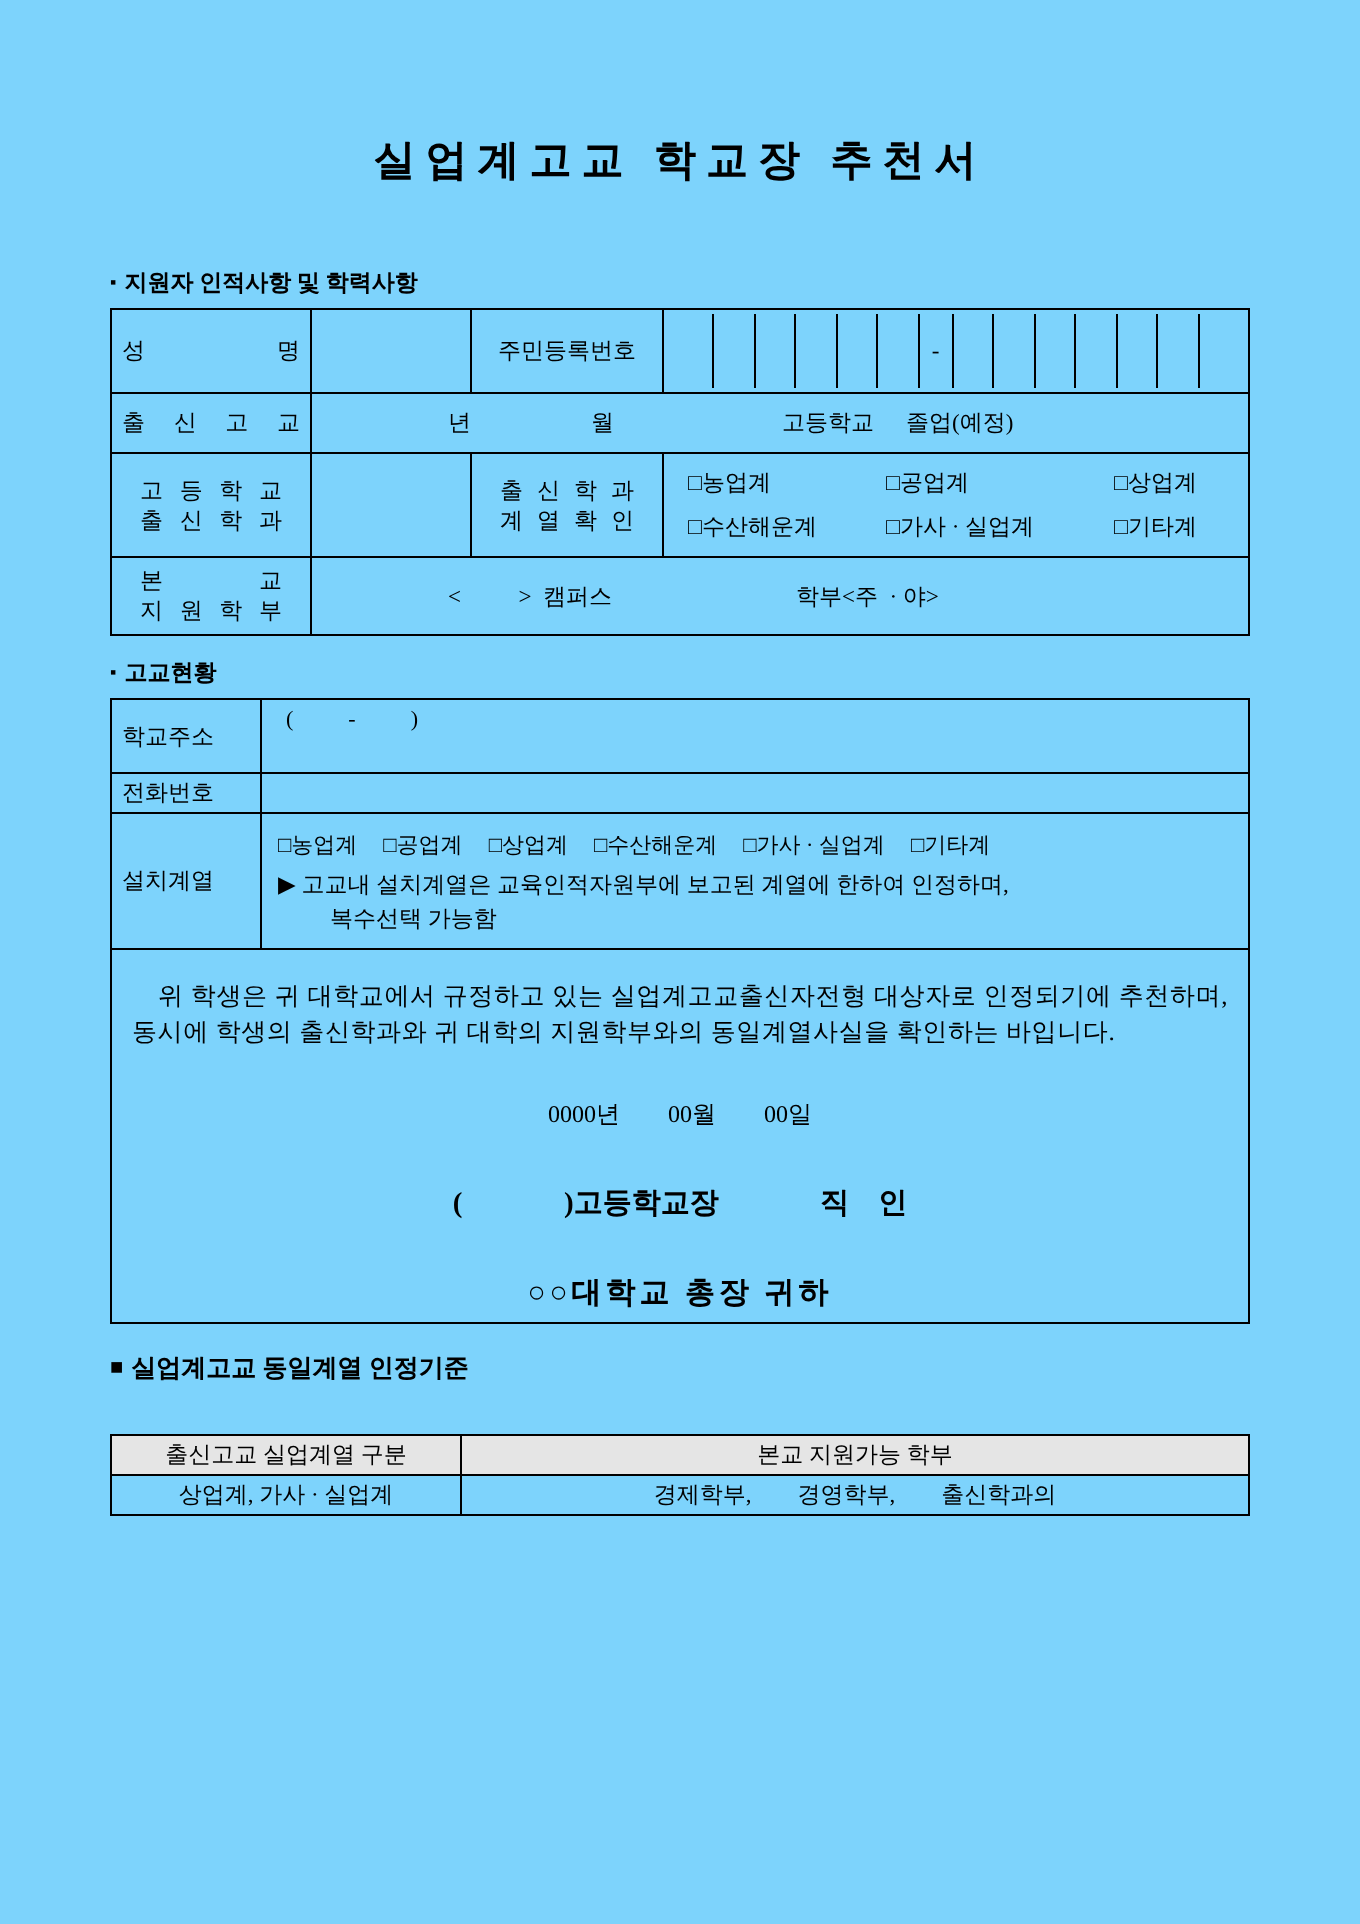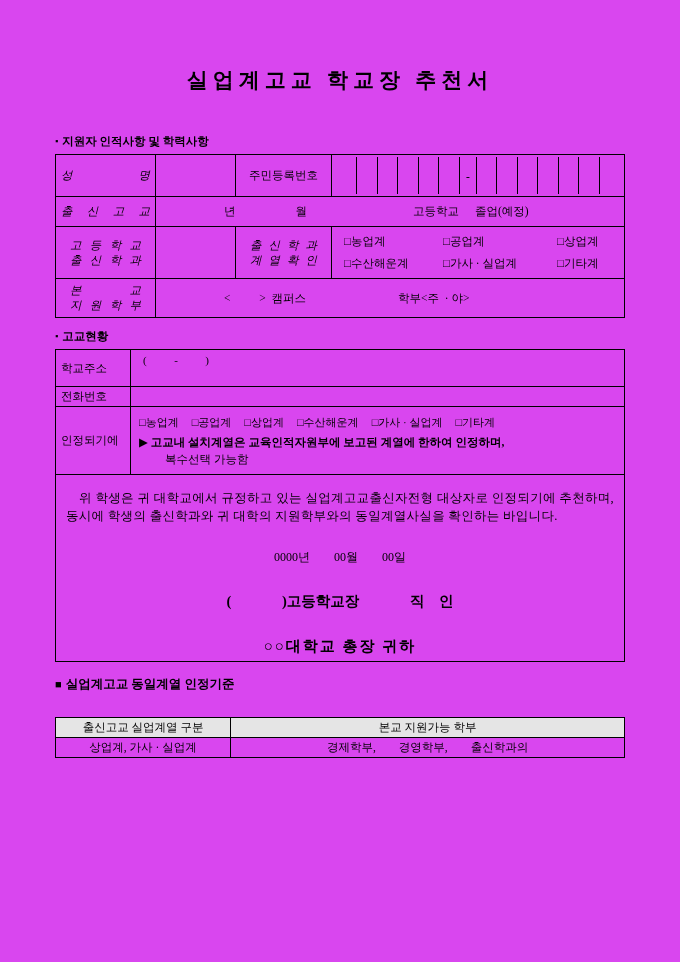--- a/index.html
+++ b/index.html
@@ -1,21 +1,21 @@
 <!DOCTYPE html>
 <html><head>
 <meta charset="utf-8">
 <style>
   html,body { margin:0; padding:0; background:#fff; }
   .page {
     position:relative;
     width:680px; height:962px;
     box-sizing:border-box;
     padding:66px 55px 0 55px;
-    background:#d946ef;
+    background:#7dd3fc;
     color:#000;
     font-family:"Liberation Serif","DejaVu Serif",serif;
   }
   .title {
     margin:0 0 40px 0;
     text-align:center;
     font-size:21px;
     font-weight:bold;
     letter-spacing:5px;
   }
@@ -30,56 +30,56 @@
 
   table.form { width:100%; border-collapse:collapse; table-layout:fixed; }
   table.form td {
     border:1px solid #000;
     font-size:11.5px;
     padding:2px 5px;
     vertical-align:middle;
     overflow:hidden;
   }
   td.nopad { padding:0; }
-  .jlabel { text-align:justify; text-align-last:justify; padding:0 9px;font-style:italic; }
+  .jlabel { text-align:justify; text-align-last:justify; padding:0 9px; }
   .pre { white-space:pre; }
   .center { text-align:center; }
   .vtop { vertical-align:top !important; }
 
   
   .rrn-row { display:flex; height:37px; align-items:stretch; }
   .rrn-box { flex:1; border-left:1px solid #000; display:flex; align-items:center; justify-content:center; font-size:11.5px; }
   .rrn-box:first-child { border-left:none; }
   .rrn-dash { flex:0 0 16px; }
 
   
   .grad-line { display:flex; align-items:center; }
   .grad-line .g1 { margin-left:63px; }
   .grad-line .g2 { margin-left:60px; }
-  .grad-line .g3 { margin-left:106px; }
+  .grad-line .g3 { margin-left:84px; }
   .grad-line .g4 { margin-left:16px; }
 
   
   .track-grid {
     display:grid;
     grid-template-columns:99px 114px auto;
     row-gap:7px;
     padding:5px 0 5px 7px;
     font-size:11.5px;
   }
 
   
   .campus-line { display:flex; align-items:center; }
   .campus-line .c1 { margin-left:63px; }
   .campus-line .c2 { margin-left:92px; }
 
   
   .addr-val { font-size:11px; padding-left:7px; padding-top:2px; }
   .track-options { display:flex; gap:13px; font-size:11px; padding-left:3px; }
-  .track-note1 { margin-top:5px; font-size:11.5px; padding-left:3px;font-weight:bold; }
+  .track-note1 { margin-top:5px; font-size:11.5px; padding-left:3px; }
   .track-note2 { margin-top:2px; font-size:11.5px; padding-left:29px; }
 
   .bigcell { padding:14px 10px 0 10px !important; vertical-align:top !important; }
   .statement {
     font-size:12.5px; line-height:18px;
     text-align:justify; text-indent:13px;
     letter-spacing:0.3px;
   }
   .dateline { margin-top:24px; text-align:center; font-size:12px; }
   .signer   { margin-top:26px; text-align:center; font-size:14.5px; font-weight:bold; }
@@ -210,21 +210,21 @@
       <td>학교주소</td>
       <td class="vtop">
         <div class="addr-val pre">(          -          )</div>
       </td>
     </tr>
     <tr style="height:17px">
       <td>전화번호</td>
       <td></td>
     </tr>
     <tr style="height:68px">
-      <td>인정되기에</td>
+      <td>설치계열</td>
       <td>
         <div class="track-options">
           <span>□농업계</span>
           <span>□공업계</span>
           <span>□상업계</span>
           <span>□수산해운계</span>
           <span>□가사 · 실업계</span>
           <span>□기타계</span>
         </div>
         <div class="track-note1">▶ 고교내 설치계열은 교육인적자원부에 보고된 계열에 한하여 인정하며,</div>

